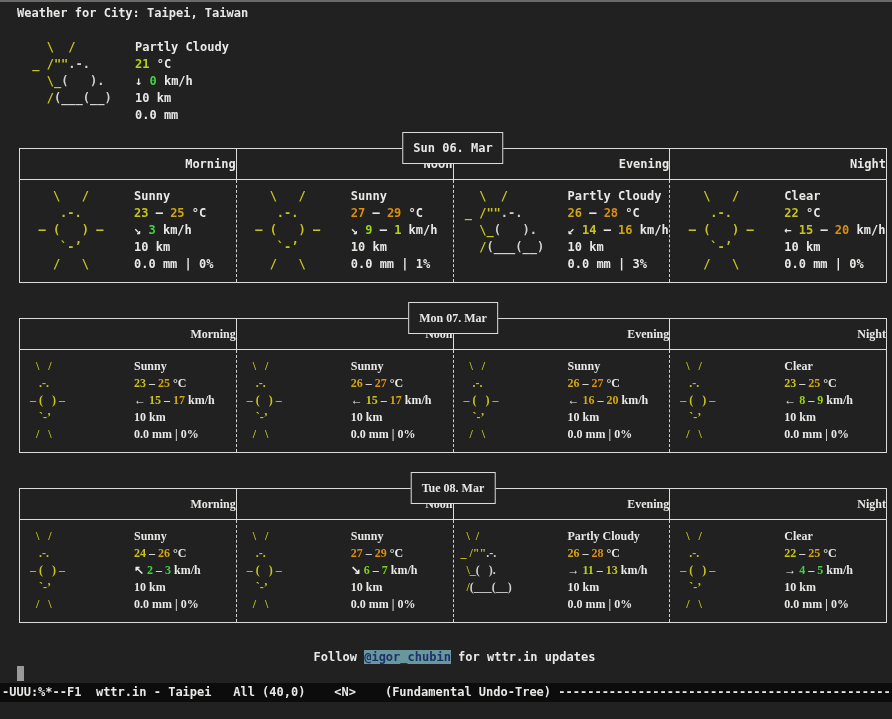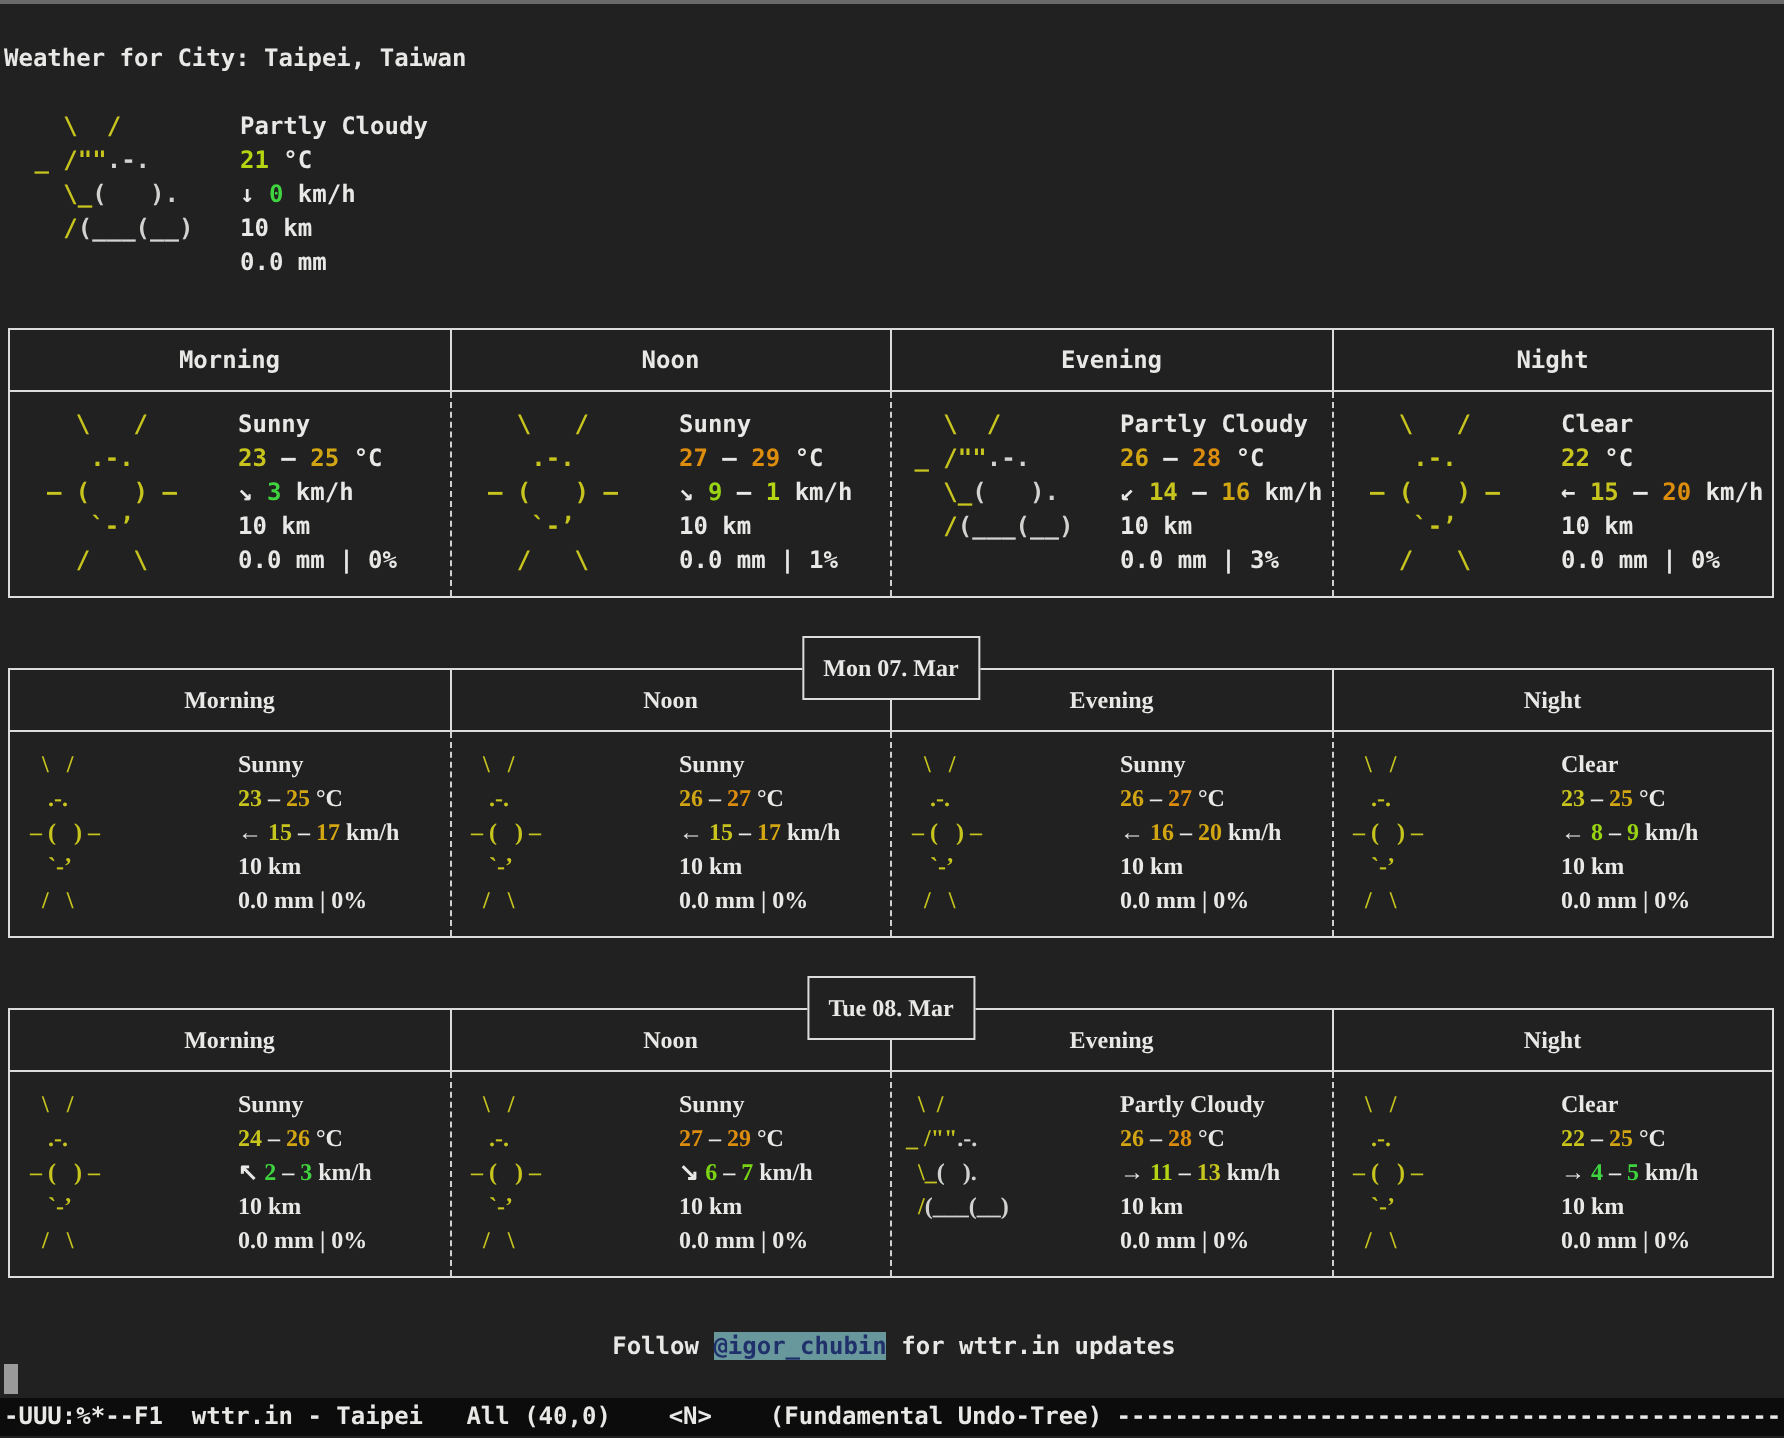--- a/index.html
+++ b/index.html
@@ -4,38 +4,38 @@
 <style>
   html,body{margin:0;padding:0;}
   body{
     width:892px;height:719px;overflow:hidden;
     background:#212121;
     font-family:"DejaVu Sans Mono","Liberation Mono",monospace;
     font-size:12px;line-height:17px;font-weight:700;
     color:#e8e8e6;
     border-top:2px solid #6a6a6a;box-sizing:border-box;
   }
-  .buffer{padding:19px 0 0 2px;position:relative;}
+  .buffer{padding:3px 0 0 2px;position:relative;margin-left:15px;}
   .title-line{height:17px;white-space:pre;}
   
   .current{display:flex;margin-top:17px;height:85px;}
   pre.art{margin:0;font:inherit;white-space:pre;width:104px;flex:none;}
   .current pre.art{margin-left:8px;}
   .cell-text{margin-left:6px;}
   .tline{height:17px;white-space:pre;}
   
   .day{position:relative;margin:24px 5px 0 2px;border:1px solid #dcdcdc;}
   .day + .day{margin-top:35px;font-family:Liberation Serif, serif;}
   .date-box{
     position:absolute;top:-17px;left:50%;transform:translateX(-50%);
     background:#212121;border:1px solid #dcdcdc;
     height:30px;line-height:30px;padding:0 10px;z-index:3;white-space:nowrap;
   }
   .day-header{display:flex;height:30px;line-height:30px;border-bottom:1px solid #dcdcdc;}
-  .ph{flex:1;text-align:center;border-right:1px solid #dcdcdc;}
+  .ph{flex:1;text-align:right;border-right:1px solid #dcdcdc;}
   .ph:last-child{border-right:none;}
   .day-body{display:flex;}
   .cell{flex:1;display:flex;border-right:1px dashed #d0d0d0;padding:8px 0 9px 4px;}
   .cell:last-child{border-right:none;}
   
   .footer{margin-top:26px;height:17px;white-space:pre;text-align:center;}
   .handle{background:var(--handle-bg);color:var(--handle-fg);}
   .cursor-line{height:17px;}
   .cursor{display:inline-block;width:7px;height:15px;background:var(--cursor);vertical-align:top;}
   .modeline{
@@ -59,20 +59,23 @@
         <div class="tline"><span class="c-white">Partly Cloudy</span></div>
         <div class="tline"><span class="c-chartreuse">21</span><span class="c-white"> °C</span></div>
         <div class="tline"><span class="c-white">↓ </span><span class="c-green">0</span><span class="c-white"> km/h</span></div>
         <div class="tline"><span class="c-white">10 km</span></div>
         <div class="tline"><span class="c-white">0.0 mm</span></div>
       </div>
     </div>
 
   <div>
   <div class="day">
+    <div class="date-box">
+      <span class="date-label">Sun 06. Mar</span>
+    </div>
     <div class="day-header">
           <div class="ph">Morning</div>
           <div class="ph">Noon</div>
           <div class="ph">Evening</div>
           <div class="ph">Night</div>
         </div>
     <div class="day-body">
           <div class="cell">
             <pre class="art"><span class="c-yellow">    \   /</span>
 <span class="c-yellow">     .-.</span>

